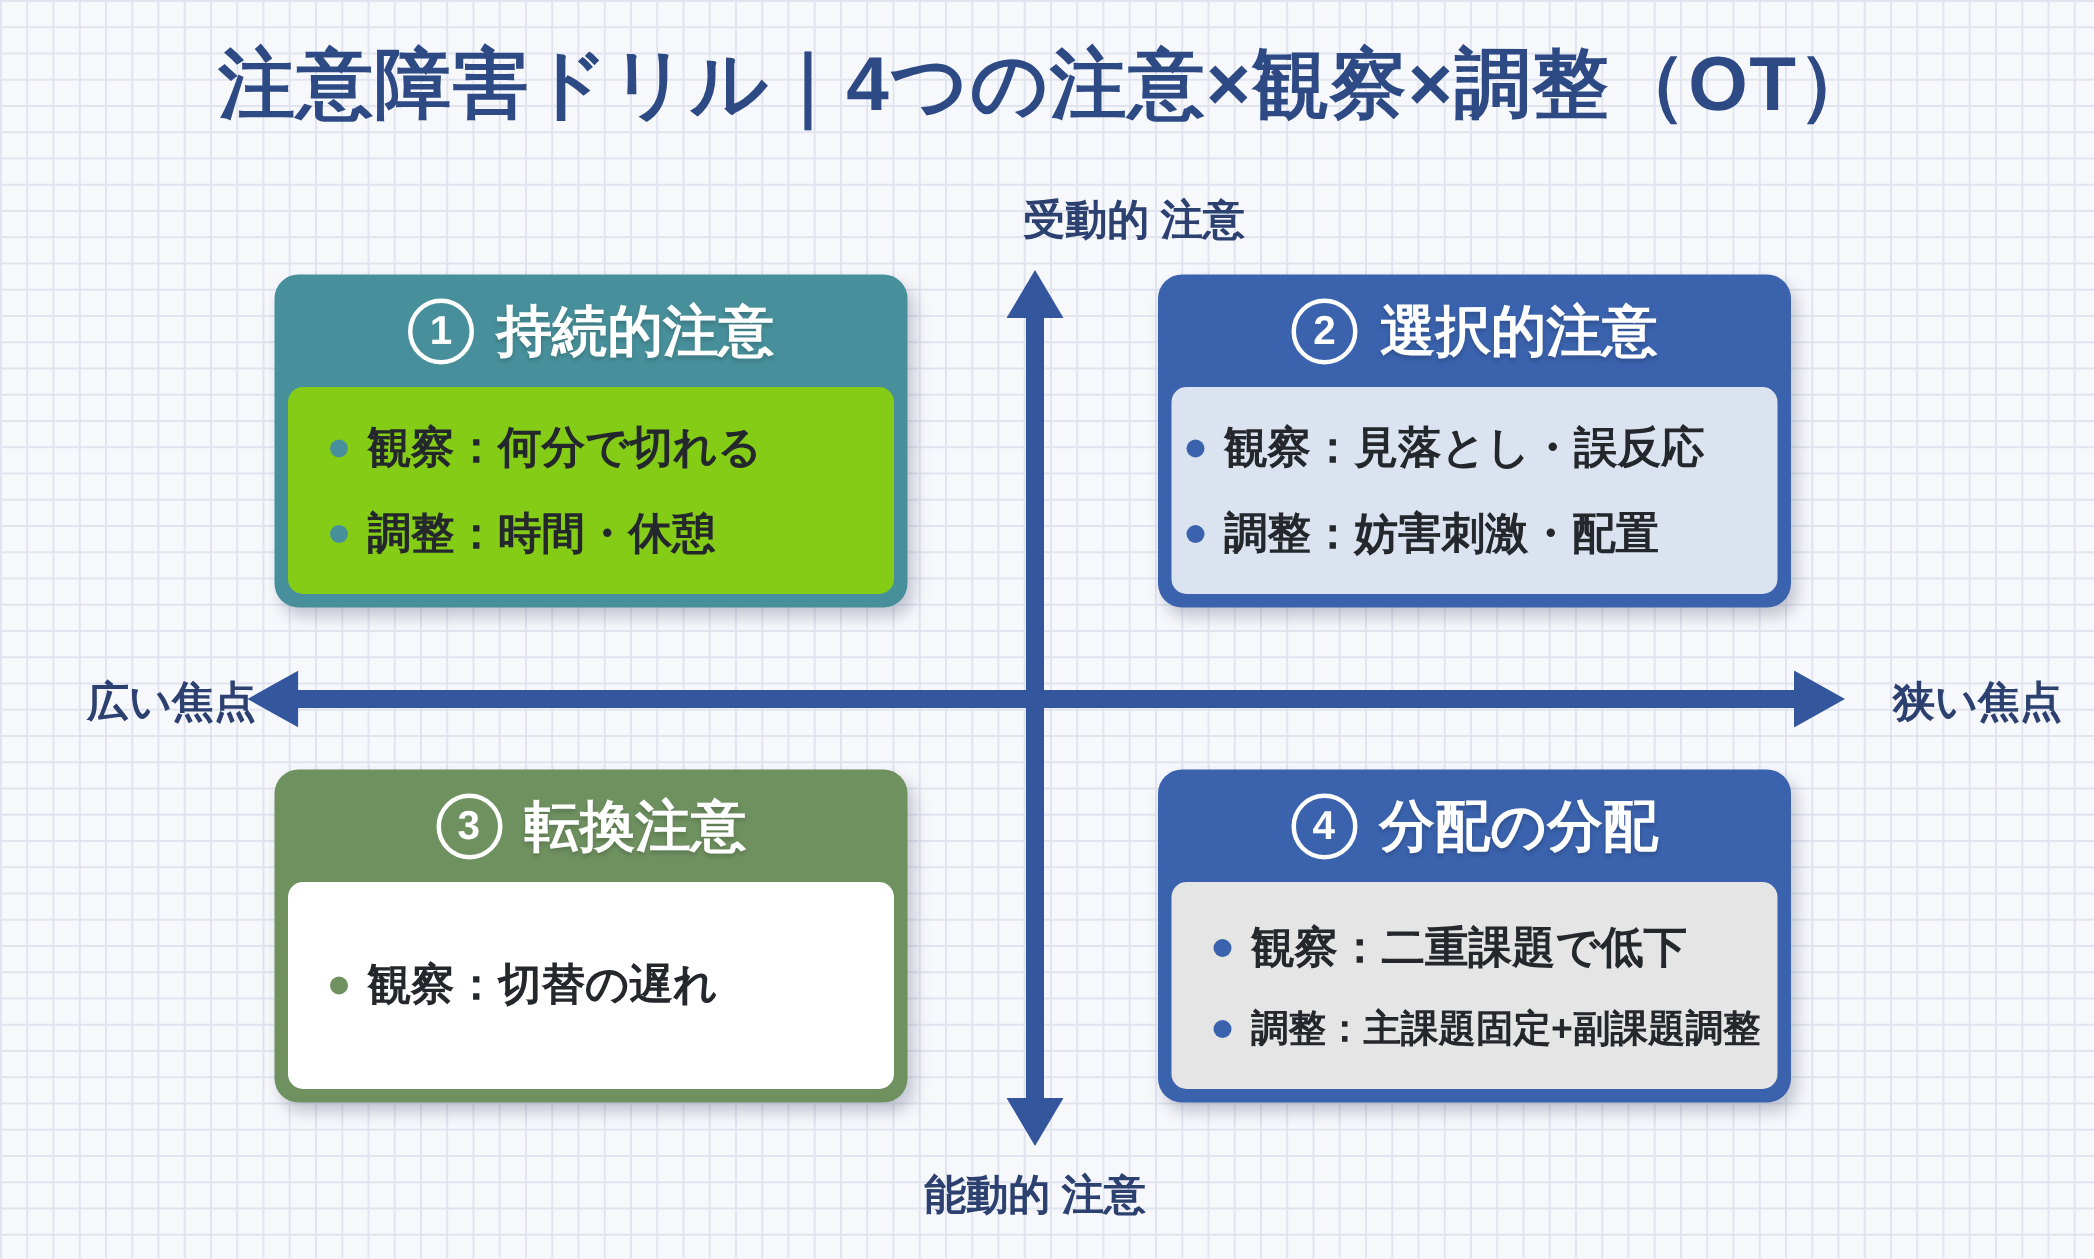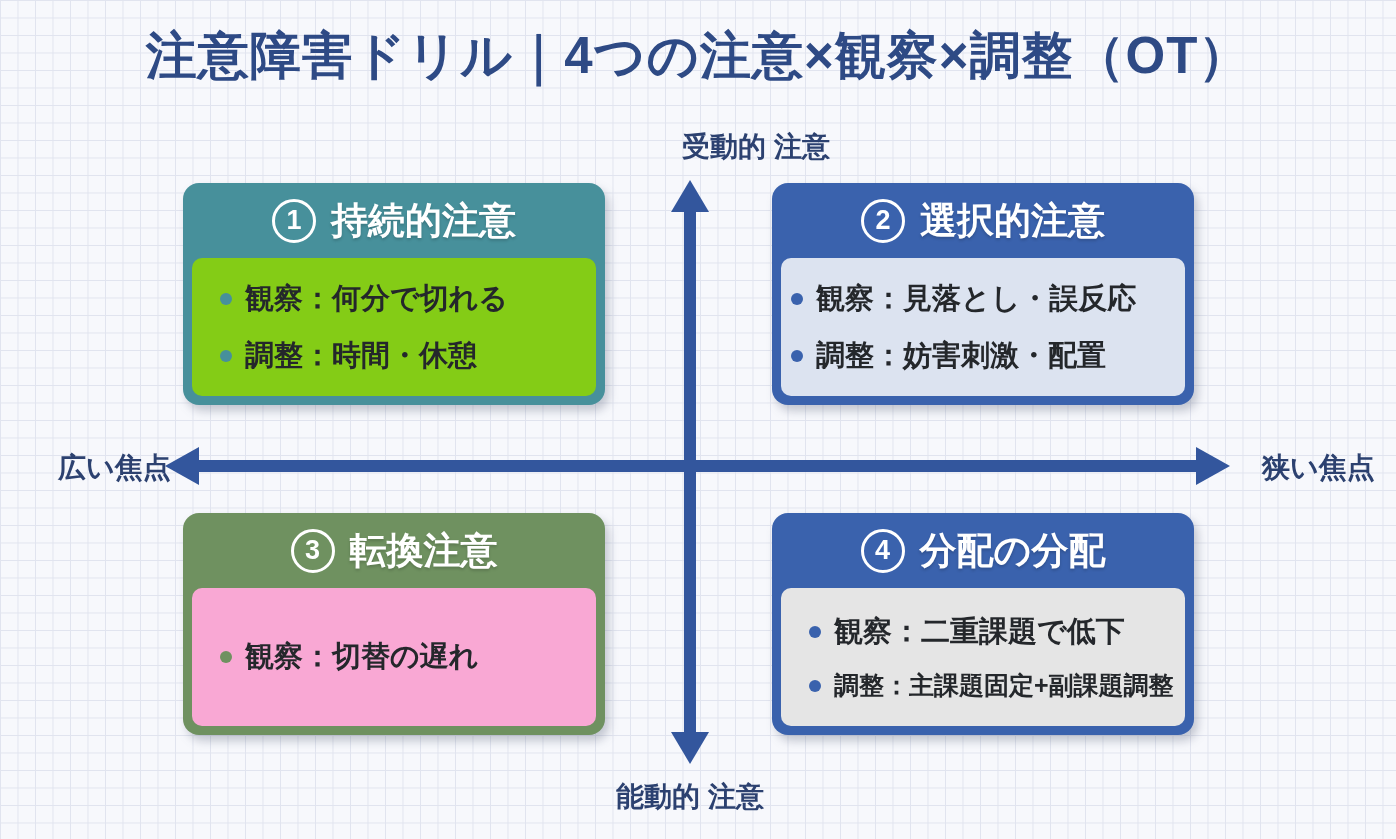--- a/index.html
+++ b/index.html
@@ -185,21 +185,21 @@
         <span>調整：妨害刺激・配置</span>
       </div>
     </div>
   </div>
 
   <div class="card c3" style="background-color: rgb(111, 145, 96);">
     <div class="card-header">
       <span class="card-number">3</span>
       <span class="card-title">転換注意</span>
     </div>
-    <div class="card-body" style="background-color: #f9a8d4;">
+    <div class="card-body" style="background-color: #ffffff;">
       <div class="bullet">
         <span class="bullet-dot" style="background-color: rgb(111, 145, 96);"></span>
         <span>観察：切替の遅れ</span>
       </div>
     </div>
   </div>
 
   <div class="card c4" style="background-color: rgb(58, 98, 173);">
     <div class="card-header">
       <span class="card-number">4</span>

